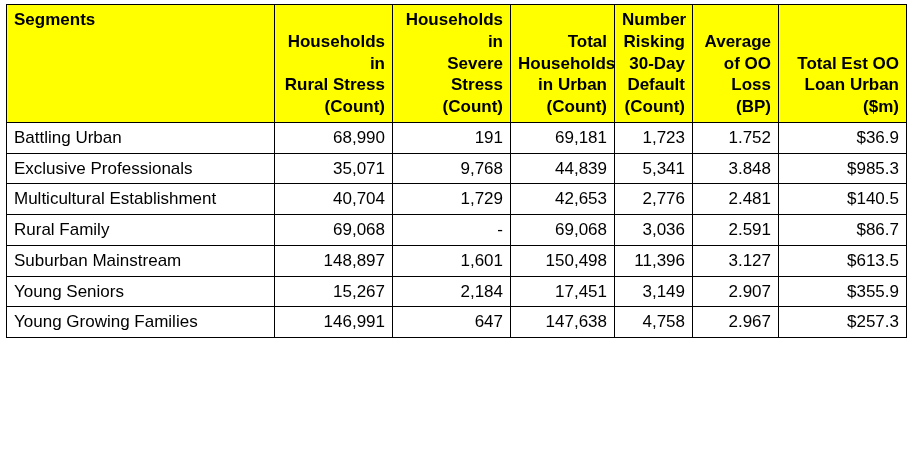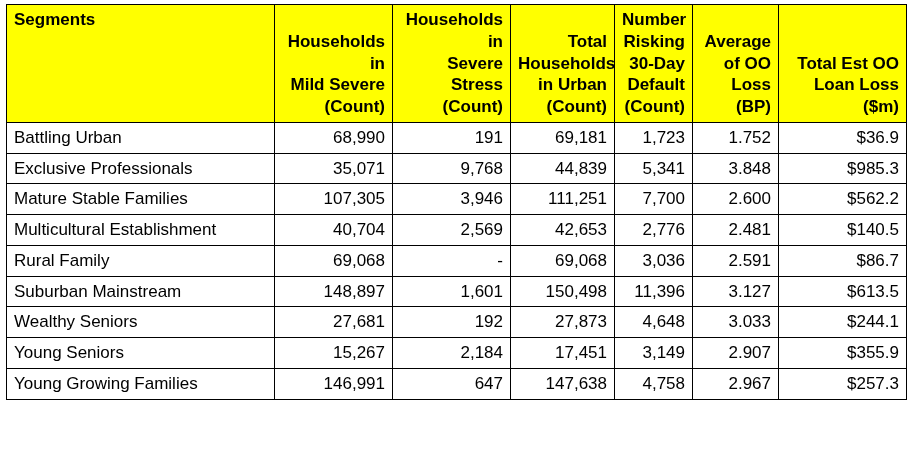--- a/index.html
+++ b/index.html
@@ -83,21 +83,21 @@
         <col class="c5">
         <col class="c6">
     </colgroup>
     <thead>
       <tr>
           <th class="left-head">
             <span class="hdr-line">Segments</span>
           </th>
           <th class="right-head">
             <span class="hdr-line">Households in</span>
-            <span class="hdr-line">Mild Severe</span>
+            <span class="hdr-line">Rural Stress</span>
             <span class="hdr-line">(Count)</span>
           </th>
           <th class="right-head">
             <span class="hdr-line">Households in</span>
             <span class="hdr-line">Severe Stress</span>
             <span class="hdr-line">(Count)</span>
           </th>
           <th class="right-head">
             <span class="hdr-line">Total</span>
             <span class="hdr-line">Households</span>
@@ -111,21 +111,21 @@
             <span class="hdr-line">Default</span>
             <span class="hdr-line">(Count)</span>
           </th>
           <th class="right-head">
             <span class="hdr-line">Average</span>
             <span class="hdr-line">of OO</span>
             <span class="hdr-line">Loss (BP)</span>
           </th>
           <th class="right-head">
             <span class="hdr-line">Total Est OO</span>
-            <span class="hdr-line">Loan Loss ($m)</span>
+            <span class="hdr-line">Loan Urban ($m)</span>
           </th>
         </tr>
     </thead>
     <tbody>
         <tr>
           <td class="seg">Battling Urban</td>
           <td class="num">68,990</td>
           <td class="num">191</td>
           <td class="num">69,181</td>
           <td class="num">1,723</td>
@@ -135,32 +135,23 @@
         <tr>
           <td class="seg">Exclusive Professionals</td>
           <td class="num">35,071</td>
           <td class="num">9,768</td>
           <td class="num">44,839</td>
           <td class="num">5,341</td>
           <td class="num">3.848</td>
           <td class="num">$985.3</td>
         </tr>
         <tr>
-          <td class="seg">Mature Stable Families</td>
-          <td class="num">107,305</td>
-          <td class="num">3,946</td>
-          <td class="num">111,251</td>
-          <td class="num">7,700</td>
-          <td class="num">2.600</td>
-          <td class="num">$562.2</td>
-        </tr>
-        <tr>
           <td class="seg">Multicultural Establishment</td>
           <td class="num">40,704</td>
-          <td class="num">2,569</td>
+          <td class="num">1,729</td>
           <td class="num">42,653</td>
           <td class="num">2,776</td>
           <td class="num">2.481</td>
           <td class="num">$140.5</td>
         </tr>
         <tr>
           <td class="seg">Rural Family</td>
           <td class="num">69,068</td>
           <td class="num">-</td>
           <td class="num">69,068</td>
@@ -171,29 +162,20 @@
         <tr>
           <td class="seg">Suburban Mainstream</td>
           <td class="num">148,897</td>
           <td class="num">1,601</td>
           <td class="num">150,498</td>
           <td class="num">11,396</td>
           <td class="num">3.127</td>
           <td class="num">$613.5</td>
         </tr>
         <tr>
-          <td class="seg">Wealthy Seniors</td>
-          <td class="num">27,681</td>
-          <td class="num">192</td>
-          <td class="num">27,873</td>
-          <td class="num">4,648</td>
-          <td class="num">3.033</td>
-          <td class="num">$244.1</td>
-        </tr>
-        <tr>
           <td class="seg">Young Seniors</td>
           <td class="num">15,267</td>
           <td class="num">2,184</td>
           <td class="num">17,451</td>
           <td class="num">3,149</td>
           <td class="num">2.907</td>
           <td class="num">$355.9</td>
         </tr>
         <tr>
           <td class="seg">Young Growing Families</td>

